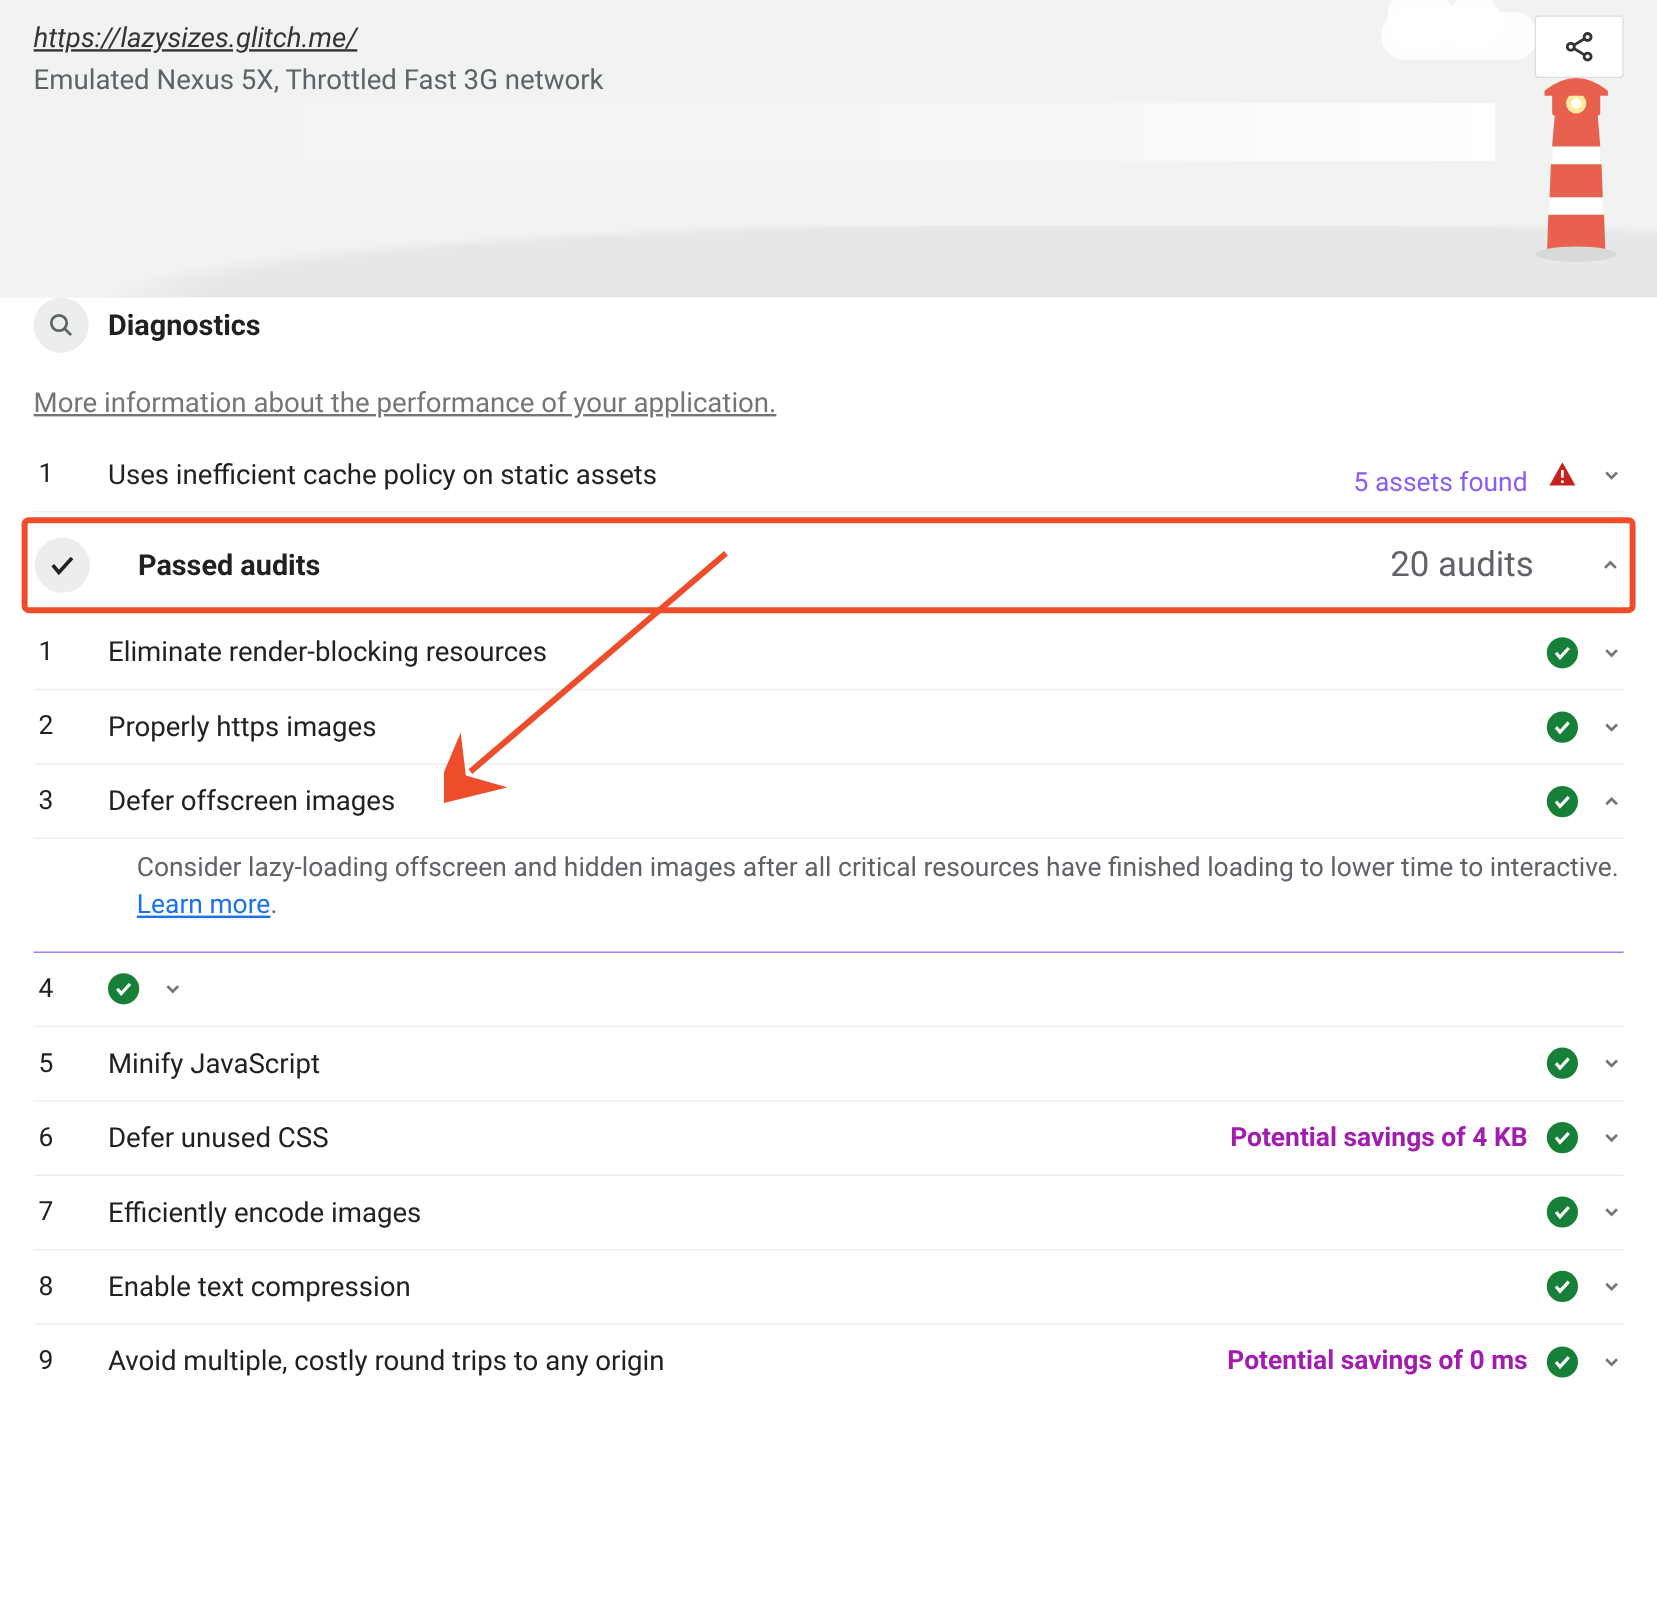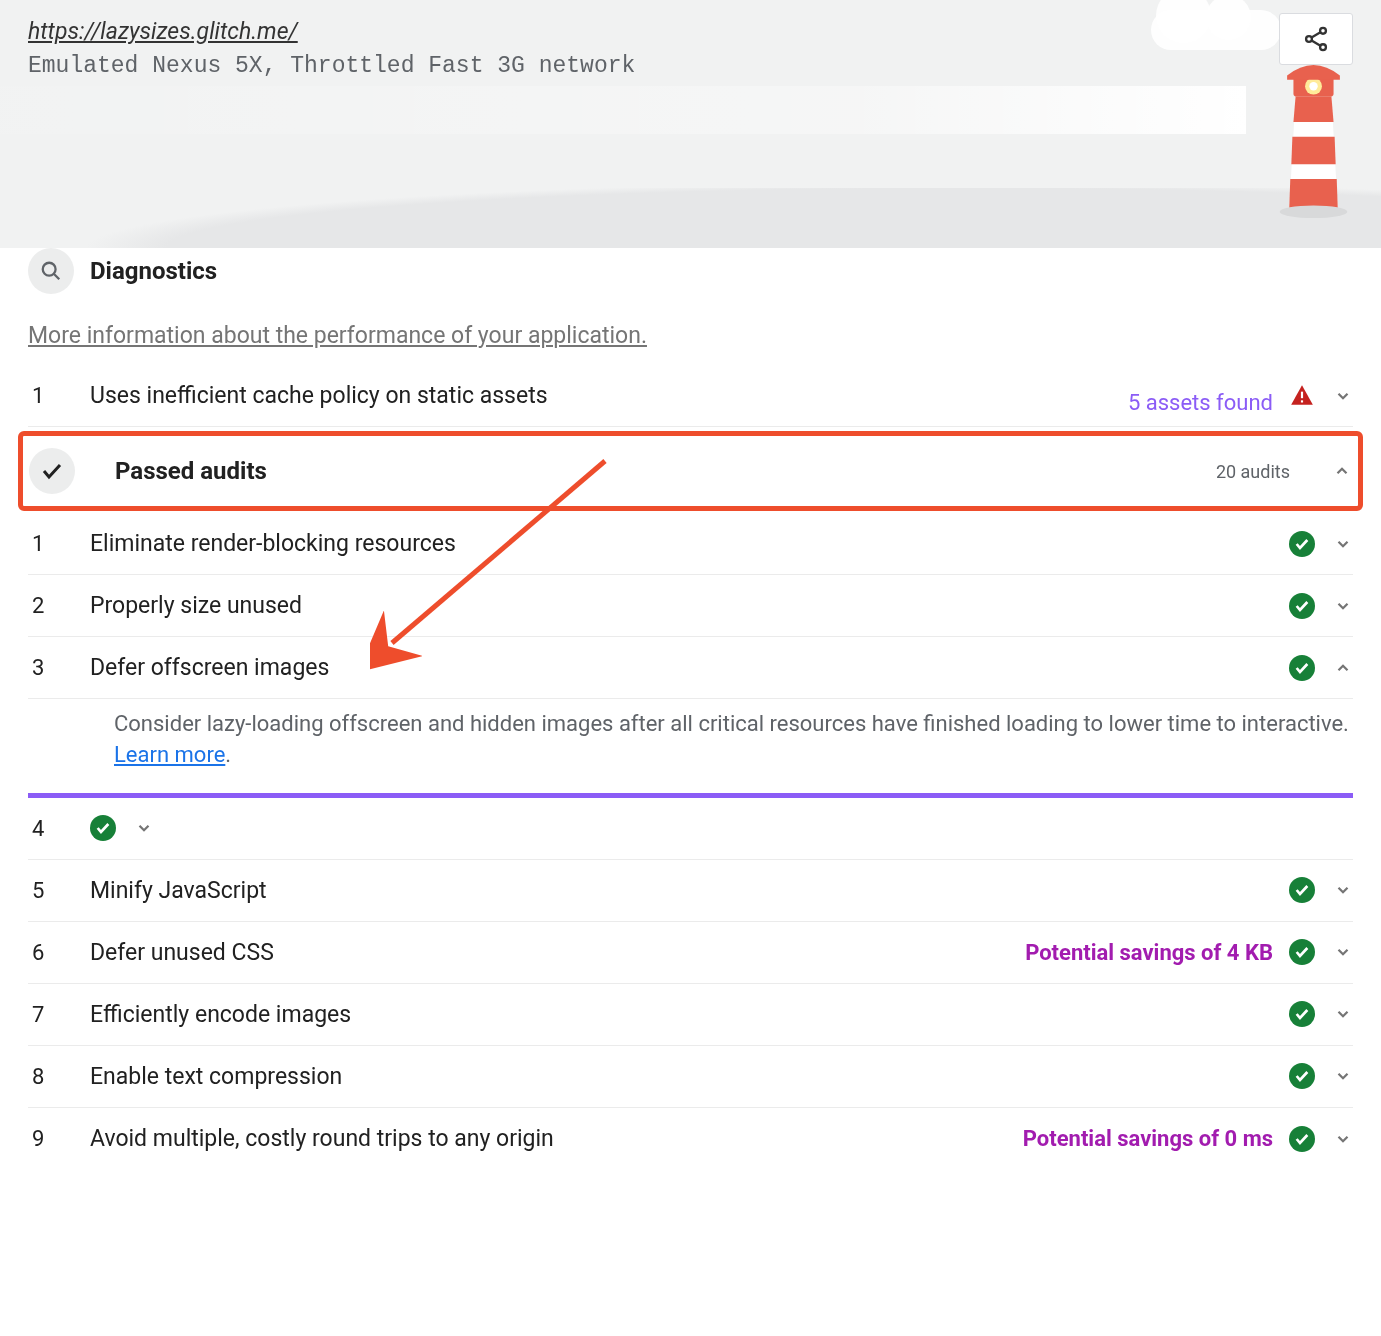--- a/index.html
+++ b/index.html
@@ -22,21 +22,20 @@
     font-size: 23px;
     text-decoration: underline;
     display: inline-block;
     margin-bottom: 4px;
     font-style: italic;
   }
   .subtitle {
     color: #5f6368;
     font-size: 23px;
     margin-top: 4px;
-    font-family: Liberation Mono, monospace;
   }
   .share-btn {
     position: absolute;
     top: 13px;
     right: 28px;
     width: 74px;
     height: 52px;
     background: #fff;
     border: 1px solid #dadce0;
     border-radius: 3px;
@@ -128,28 +127,28 @@
     height: 80px;
     cursor: pointer;
     border: 5px solid #EE4D2C;
     border-radius: 6px;
     margin: 4px -10px 2px -10px;
     padding: 0 6px;
     gap: 24px;
   }
   .passed-header .icon-circle { margin-left: 0; }
   .passed-header .section-title { flex: 1; font-size: 24px; }
-  .passed-count { color: #5f6368; font-size: 18px; margin-right: 18px; }
+  .passed-count { color: #5f6368; font-size: 29px; margin-right: 30px; }
 
   .detail-box {
     padding: 10px 0 22px 86px;
     font-size: 22px;
     color: #5f6368;
     line-height: 1.4;
-    border-bottom: 5px solid #8b5cf6;
+    border-bottom: 1px solid #8b5cf6;
   }
   .detail-box a { color: #1a73e8; text-decoration: underline; }
 
   .arrow-anno {
     position: absolute;
     pointer-events: none;
   }
 </style>
 </head>
 <body>
@@ -240,21 +239,21 @@
           </svg>
         </span>
         <span class="chev">
           <svg width="18" height="18" viewBox="0 0 24 24" fill="none" stroke="#757575" stroke-width="3">
             <polyline points="6 9 12 15 18 9"></polyline>
           </svg>
         </span>
       </div>
       <div class="row">
         <div class="num">2</div>
-        <div class="label">Properly size unused</div>
+        <div class="label">Properly https images</div>
         <span class="pass-icon">
           <svg width="16" height="16" viewBox="0 0 24 24" fill="none" stroke="#fff" stroke-width="4">
             <polyline points="4 12 9 18 20 6"></polyline>
           </svg>
         </span>
         <span class="chev">
           <svg width="18" height="18" viewBox="0 0 24 24" fill="none" stroke="#757575" stroke-width="3">
             <polyline points="6 9 12 15 18 9"></polyline>
           </svg>
         </span>

